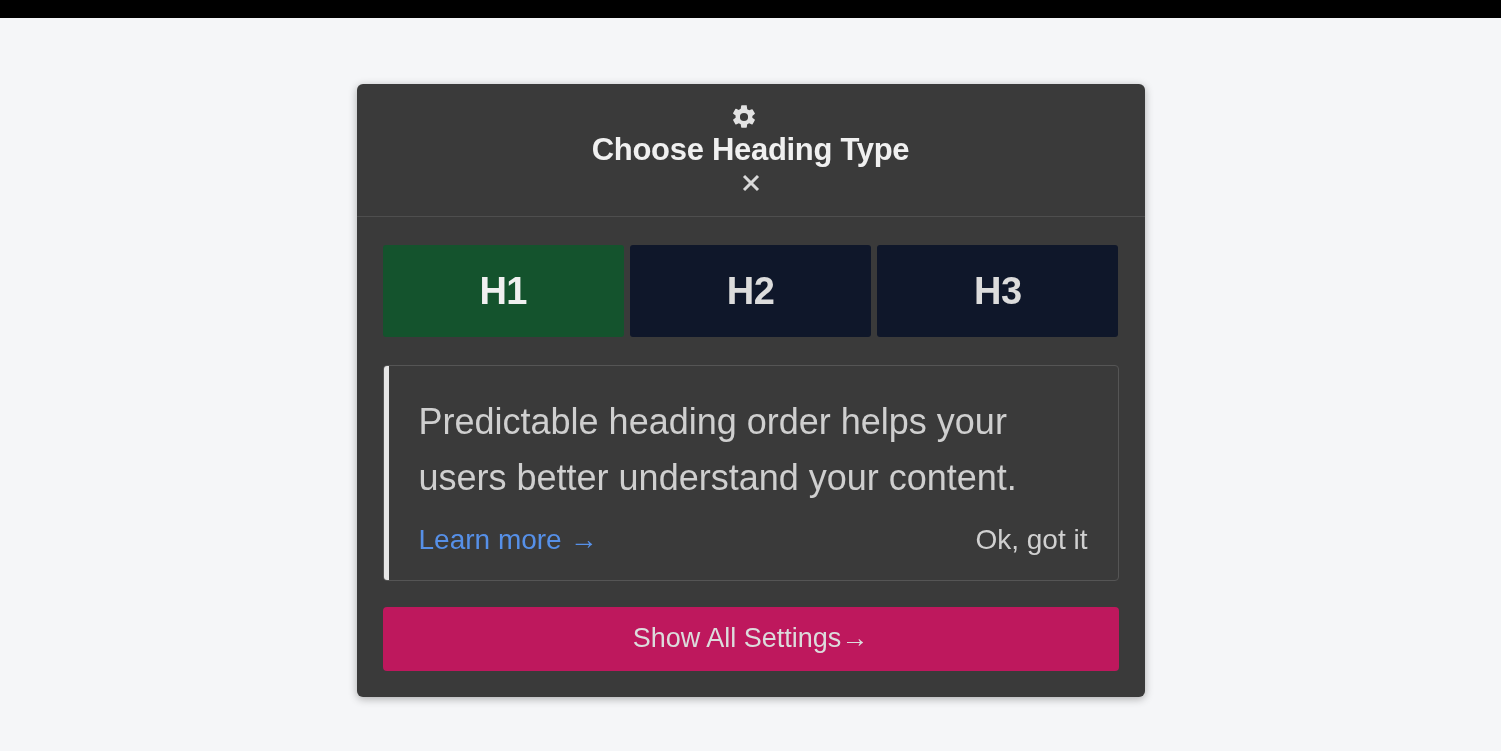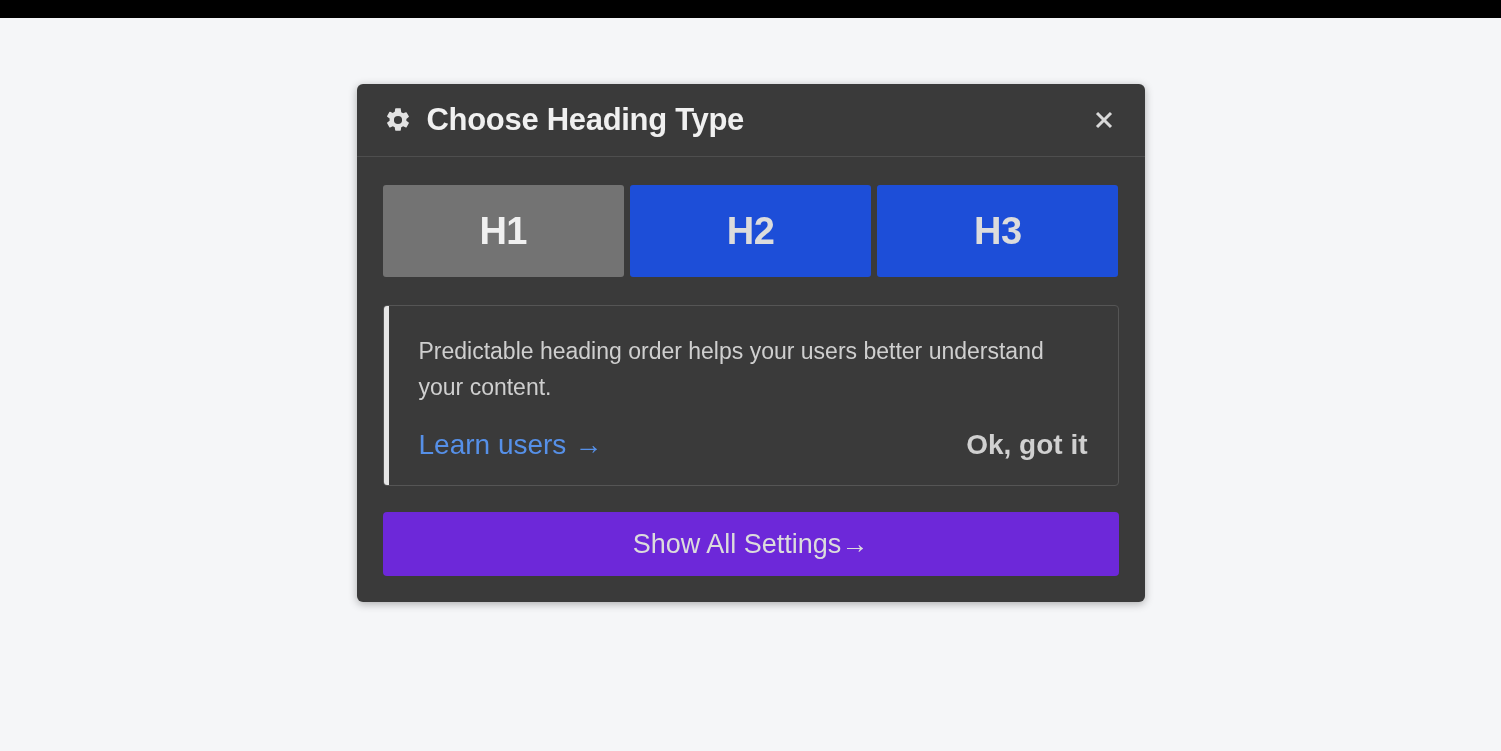--- a/index.html
+++ b/index.html
@@ -26,20 +26,21 @@
       border-radius: 6px;
       box-shadow: 0 2px 8px rgba(0,0,0,0.3);
       overflow: hidden;
       color: #e6e6e6;
     }
     .panel-header {
       display: flex;
       align-items: center;
       padding: 18px 26px 18px 26px;
       border-bottom: 1px solid #4e4e4e;
+      flex-direction: column;
     }
     .gear-icon {
       width: 30px;
       height: 30px;
       flex-shrink: 0;
       margin-right: 14px;
       display: flex;
       align-items: center;
       justify-content: center;
     }
@@ -71,27 +72,27 @@
     .heading-tab {
       flex: 1;
       height: 92px;
       display: flex;
       align-items: center;
       justify-content: center;
       font-size: 38px;
       font-weight: 700;
       letter-spacing: -0.5px;
       color: #dcdcdc;
-      background: #1d4ed8;
+      background: #0f172a;
       border-radius: 3px;
       cursor: pointer;
       user-select: none;
     }
     .heading-tab.selected {
-      background: #737373;
+      background: #14532d;
       color: #f0f0f0;
     }
 
     .info-box {
       border: 1px solid #555;
       border-radius: 4px;
       display: flex;
       align-items: stretch;
       margin-bottom: 26px;
       overflow: hidden;
@@ -99,51 +100,50 @@
     .info-bar {
       width: 5px;
       background: #e6e6e6;
       flex-shrink: 0;
     }
     .info-content {
       flex: 1;
       padding: 28px 30px 24px 30px;
     }
     .info-text {
-      font-size: 23px;
+      font-size: 36px;
       line-height: 1.55;
       color: #cfcfcf;
       font-weight: 400;
-      margin-bottom: 24px;
+      margin-bottom: 18px;
     }
     .info-actions {
       display: flex;
       justify-content: space-between;
       align-items: center;
     }
     .learn-more {
       font-size: 28px;
       color: #5690e8;
       cursor: pointer;
       display: flex;
       align-items: center;
       gap: 8px;
     }
     .learn-more .arrow { font-size: 28px; color: #5690e8; }
     .ok-btn {
       font-size: 28px;
       color: #d0d0d0;
       cursor: pointer;
-      font-weight: bold;
     }
 
     .show-all {
       width: 100%;
       height: 64px;
-      background: #6d28d9;
+      background: #be185d;
       border-radius: 4px;
       display: flex;
       align-items: center;
       justify-content: center;
       font-size: 27px;
       color: #dcdcdc;
       cursor: pointer;
     }
     .show-all .arrow { color: #dcdcdc; font-size: 27px; }
   </style>
@@ -176,21 +176,21 @@
       <div class="heading-tab">H2</div>
       <div class="heading-tab">H3</div>
     </div>
 
     <div class="info-box">
       <div class="info-bar"></div>
       <div class="info-content">
         <div class="info-text">Predictable heading order helps your users better understand your content.</div>
         <div class="info-actions">
           <div class="learn-more">
-            <span>Learn users</span>
+            <span>Learn more</span>
             <span class="arrow">→</span>
           </div>
           <div class="ok-btn">Ok, got it</div>
         </div>
       </div>
     </div>
 
     <div class="show-all">
       <span>Show All Settings</span>
       <span class="arrow">→</span>

